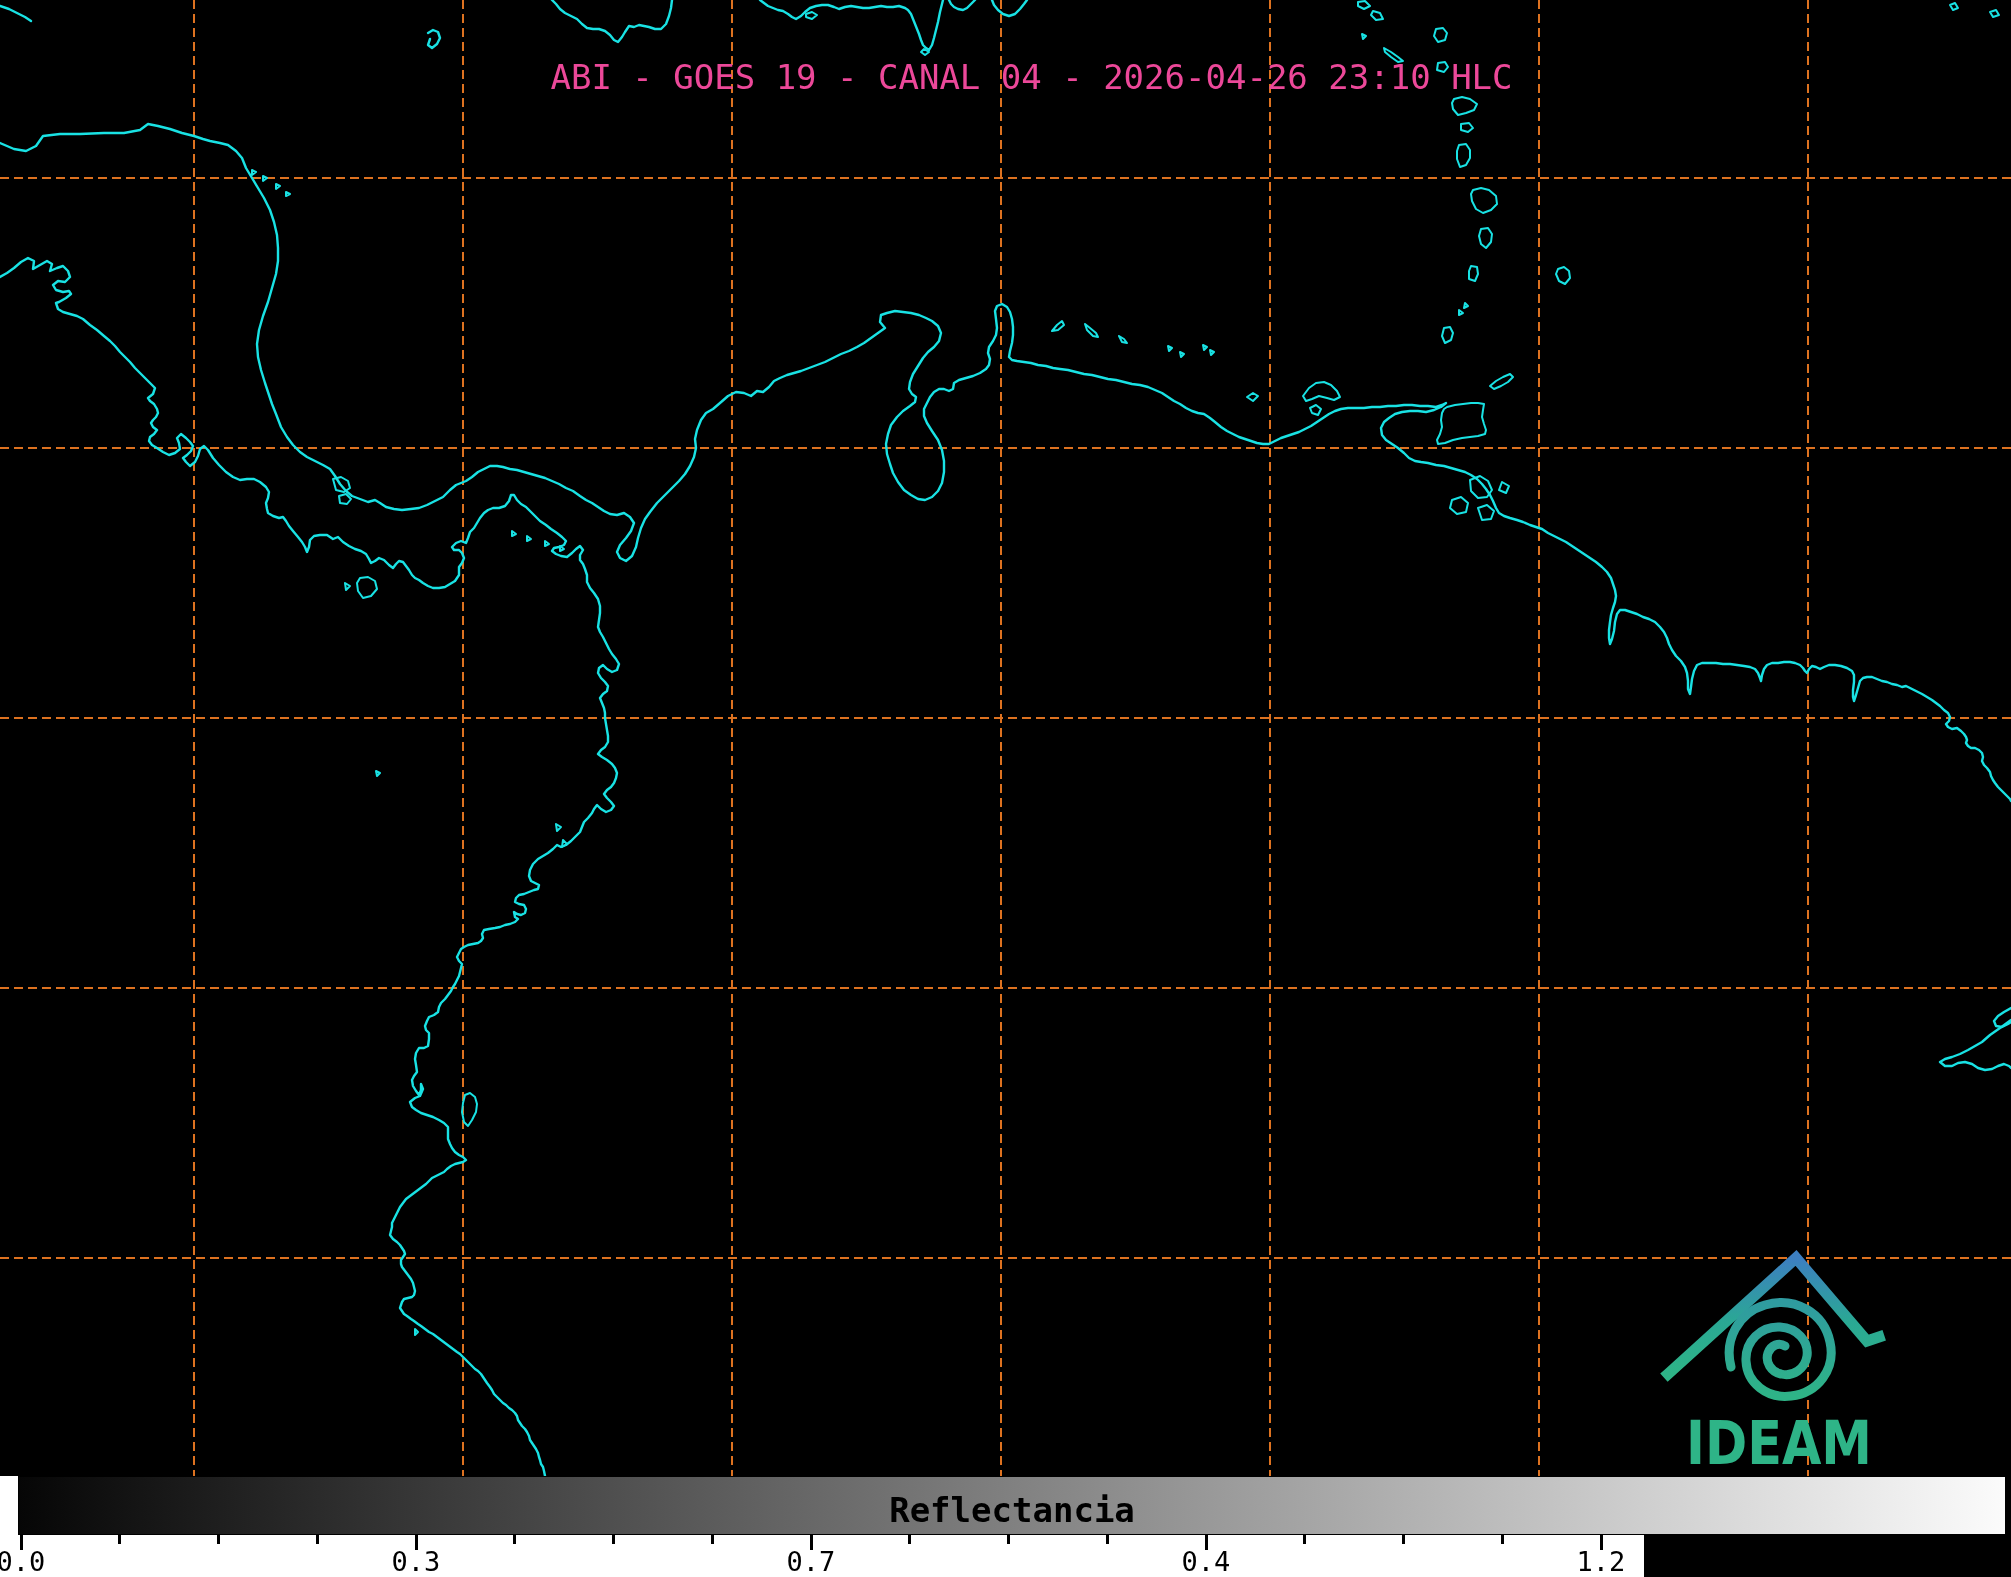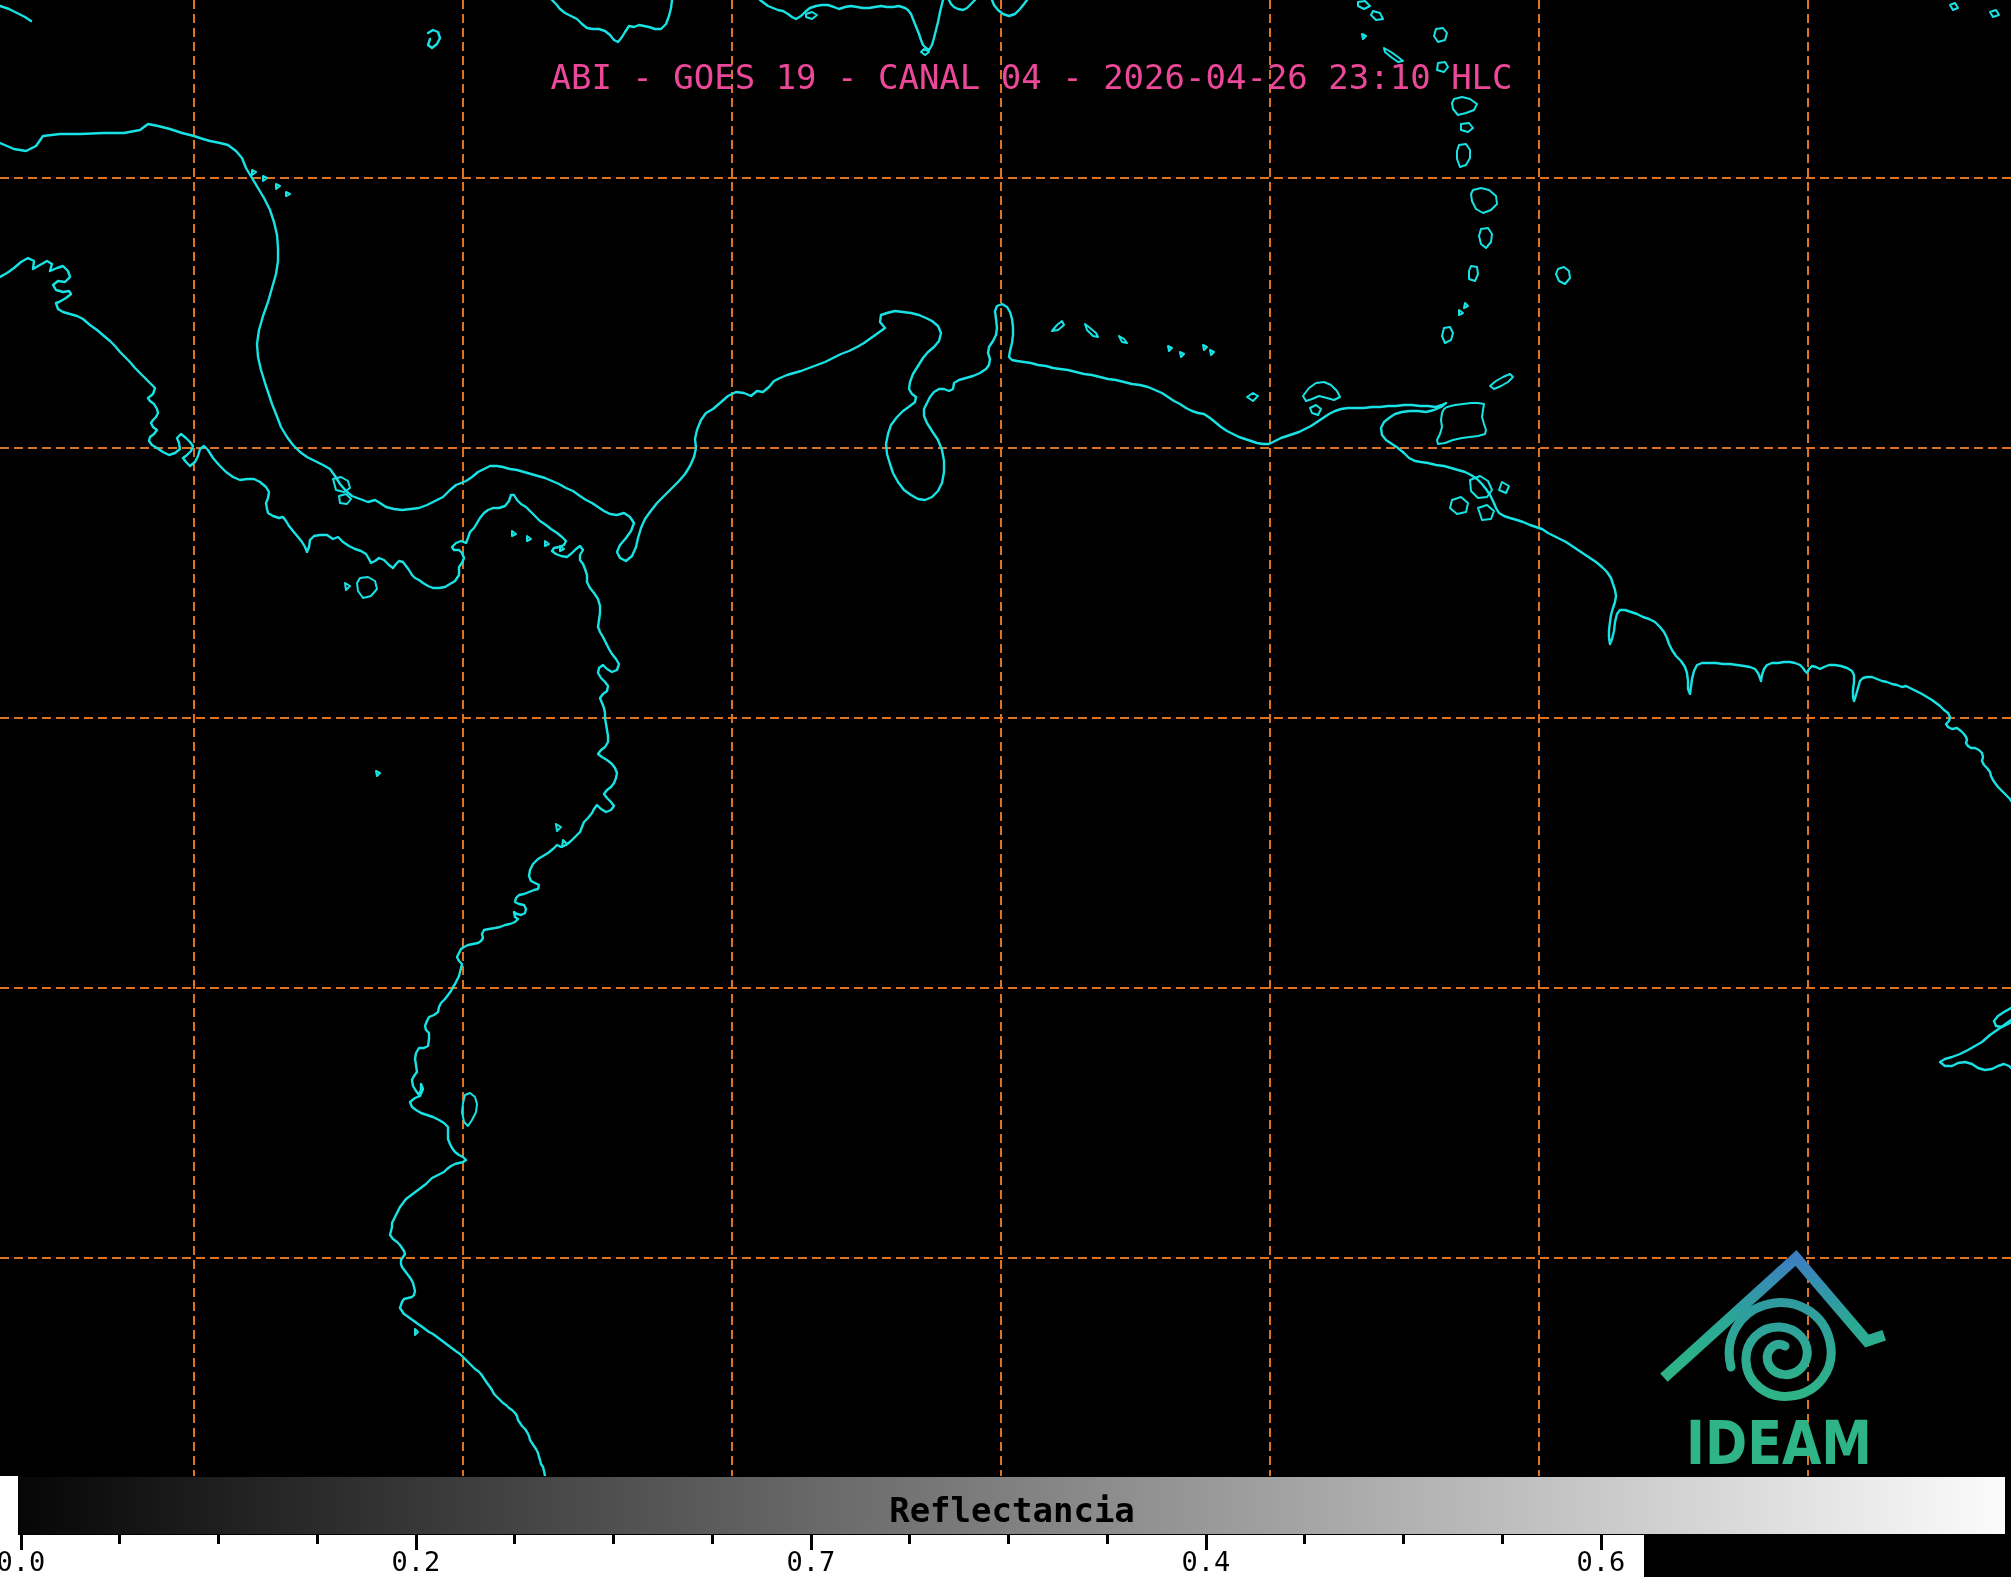--- a/index.html
+++ b/index.html
@@ -156,19 +156,19 @@
       <div class="cb-tick major" style="left: 1204.5px;"></div>
       <div class="cb-tick minor" style="left: 1303.25px;"></div>
       <div class="cb-tick minor" style="left: 1402px;"></div>
       <div class="cb-tick minor" style="left: 1500.75px;"></div>
       <div class="cb-tick major" style="left: 1599.5px;"></div>
       <div class="cb-tick minor" style="left: 1698.25px;"></div>
       <div class="cb-tick minor" style="left: 1797px;"></div>
       <div class="cb-tick minor" style="left: 1895.75px;"></div>
       <div class="cb-tick major" style="left: 1994.5px;"></div>
       <div class="cb-ticklabel" style="left: 21px;">0.0</div>
-      <div class="cb-ticklabel" style="left: 416px;">0.2</div>
+      <div class="cb-ticklabel" style="left: 416px;">0.3</div>
       <div class="cb-ticklabel" style="left: 811px;">0.7</div>
       <div class="cb-ticklabel" style="left: 1206px;">0.4</div>
-      <div class="cb-ticklabel" style="left: 1601px;">0.6</div>
+      <div class="cb-ticklabel" style="left: 1601px;">1.2</div>
       <div class="cb-ticklabel" style="left: 1996px;">1.0</div>
     </div>
 </div>
 
 </body></html>

